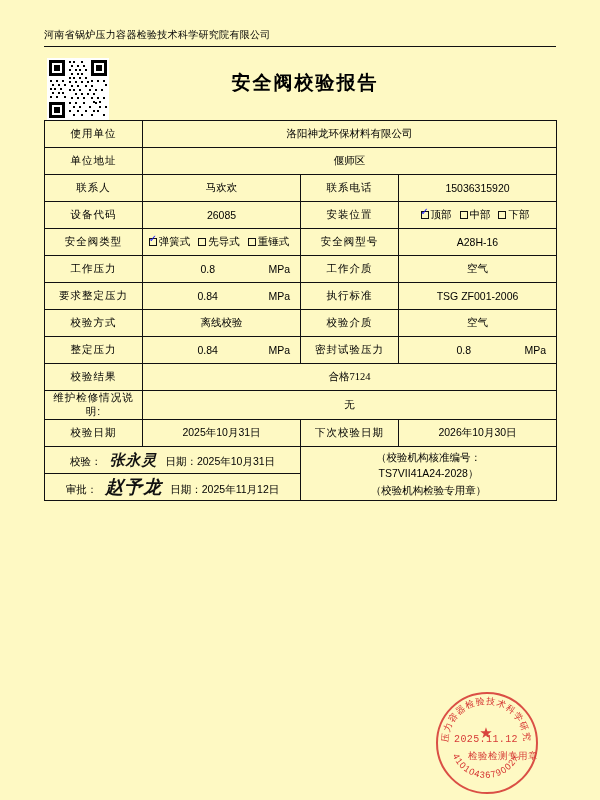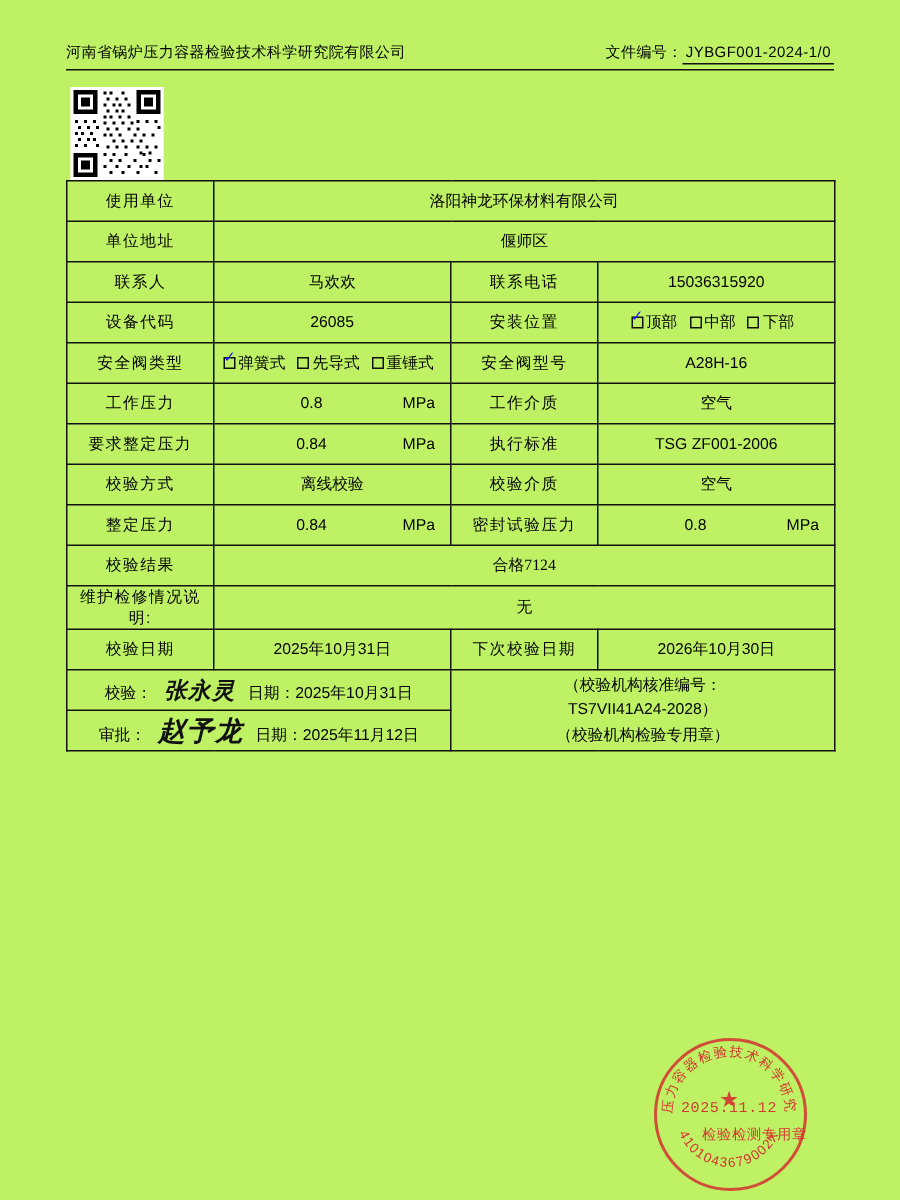--- a/index.html
+++ b/index.html
@@ -13,21 +13,21 @@
     font-family: "Liberation Sans", sans-serif;
     color: #000;
     position: relative;
     overflow: hidden;
   }
   .page {
     position: absolute;
     left: 0; top: 0;
     width: 600px;
     height: 800px;
-    background: #bef264;
+    background: #fef9c3;
   }
   
   .hdr {
     position: absolute;
     left: 44px;
     top: 28px;
     width: 512px;
     display: flex;
     justify-content: space-between;
     align-items: flex-end;
@@ -189,23 +189,20 @@
   }
   .seal text { fill: #d4312f; font-size: 9px; font-family: "Liberation Sans", sans-serif; letter-spacing: 1px; }
 </style>
 </head>
 <body>
 
 <div class="page">
 
   <div class="hdr">
     <div class="hdr-left">河南省锅炉压力容器检验技术科学研究院有限公司</div>
-    <div class="hdr-right">
-      <span>文件编号：</span><span class="uline">JYBGF001-2024-1/0</span>
-    </div>
   </div>
 
   <div class="qr">
     <svg width="62" height="62" viewBox="0 0 62 62" xmlns="http://www.w3.org/2000/svg">
       <rect width="62" height="62" fill="#fff"></rect>
       <g fill="#000">
         <rect x="2" y="2" width="16" height="16"></rect>
           <rect x="5" y="5" width="10" height="10" fill="#fff"></rect>
           <rect x="7" y="7" width="6" height="6"></rect>
         <rect x="44" y="2" width="16" height="16"></rect>
@@ -291,20 +288,21 @@
         <rect x="50" y="39" width="2" height="2"></rect>
           <rect x="56" y="39" width="2" height="2"></rect>
           <rect x="46" y="43" width="2" height="2"></rect>
         <rect x="52" y="43" width="2" height="2"></rect>
           <rect x="58" y="48" width="2" height="2"></rect>
           <rect x="50" y="52" width="2" height="2"></rect>
       </g>
     </svg>
   </div>
 
+  <div class="title">安全阀校验报告</div>
 
 
   <table class="main">
     <colgroup>
       <col style="width:98px">
         <col style="width:158px">
         <col style="width:98px">
         <col style="width:158px">
     </colgroup>
     <tbody>

